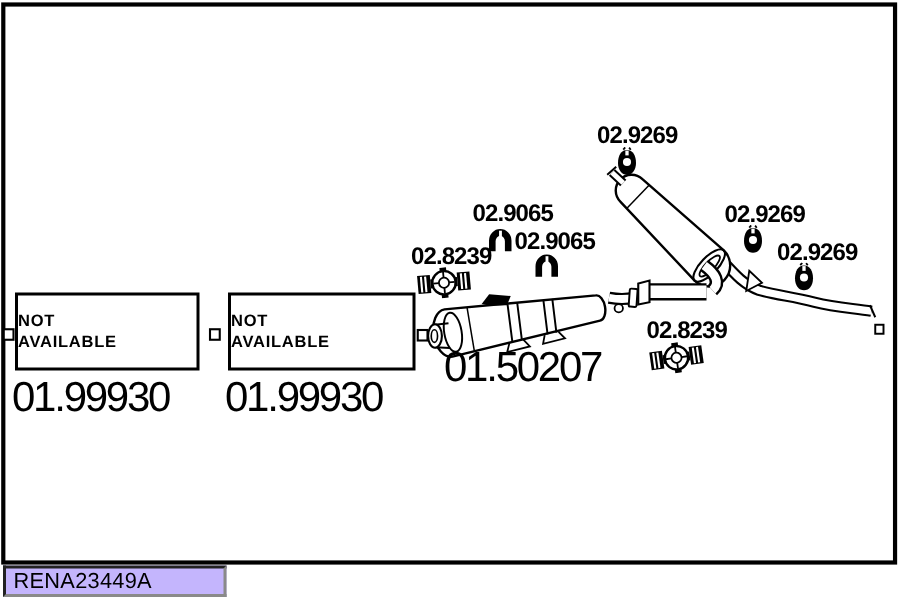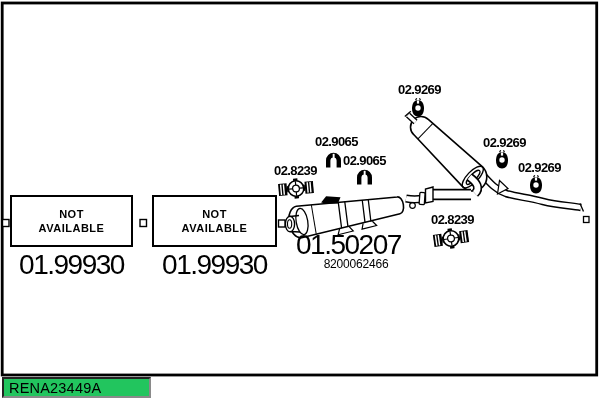--- a/index.html
+++ b/index.html
@@ -3,33 +3,33 @@
 <meta charset="utf-8">
 <style>
   html,body{margin:0;padding:0;background:#fff;}
   #stage{
     position:relative;width:600px;height:400px;background:#fff;overflow:hidden;
     font-family:"Liberation Sans","DejaVu Sans",sans-serif;color:#000;
   }
   #art{position:absolute;left:0;top:0;width:600px;height:400px;}
   .na-box{
     position:absolute;width:123px;height:52px;border:2.5px solid #000;
-    box-sizing:border-box;display:flex;flex-direction:column;align-items:center;
+    box-sizing:border-box;display:flex;flex-direction:column;
     justify-content:center;background:#fff;
   }
   .na-line{font-size:11px;font-weight:bold;letter-spacing:.5px;line-height:14px;white-space:nowrap;}
   .bignum{
     position:absolute;font-size:28px;letter-spacing:-1.5px;line-height:1;
     white-space:nowrap;font-weight:400;
   }
-  .bignum.centered{text-align:center;}
+  .bignum.centered{text-align:left;}
   .oem{position:absolute;font-size:12px;letter-spacing:-0.2px;line-height:1;text-align:center;white-space:nowrap;}
-  .small-lbl{position:absolute;font-size:13px;font-weight:bold;letter-spacing:-0.6px;line-height:1;white-space:nowrap;}
+  .small-lbl{position:absolute;font-size:16px;font-weight:bold;letter-spacing:-0.6px;line-height:1;white-space:nowrap;}
   .code-box{
-    position:absolute;left:2px;top:377px;width:149px;height:21px;background:#22c55e;
+    position:absolute;left:2px;top:377px;width:149px;height:21px;background:#c4b5fd;
     border:2px solid #222;border-right-color:#8a8a8a;border-bottom-color:#8a8a8a;
     box-sizing:border-box;display:flex;align-items:center;
   }
   .code-text{font-size:14.5px;line-height:16px;padding-left:5px;letter-spacing:.2px;white-space:nowrap;}
 </style>
 </head>
 <body>
 
 <div id="stage">
 
@@ -130,21 +130,20 @@
     <span class="na-line">AVAILABLE</span>
   </div>
   <div class="na-box" style="left:152px;top:195px;width:125px;">
     <span class="na-line">NOT</span>
     <span class="na-line">AVAILABLE</span>
   </div>
 
   <div class="bignum centered" style="left:8px;top:251px;width:127px;">01.99930</div>
   <div class="bignum centered" style="left:150px;top:251px;width:129px;">01.99930</div>
   <div class="bignum" style="left:296px;top:231px;">01.50207</div>
-  <div class="oem" style="left:296px;top:258px;width:120px;">8200062466</div>
 
   <div class="small-lbl" style="left:274px;top:164px;">02.8239</div>
   <div class="small-lbl" style="left:315px;top:135px;">02.9065</div>
   <div class="small-lbl" style="left:343px;top:154px;">02.9065</div>
   <div class="small-lbl" style="left:398px;top:83px;">02.9269</div>
   <div class="small-lbl" style="left:483px;top:136px;">02.9269</div>
   <div class="small-lbl" style="left:518px;top:161px;">02.9269</div>
   <div class="small-lbl" style="left:431px;top:213px;">02.8239</div>
 
   <div class="code-box">

